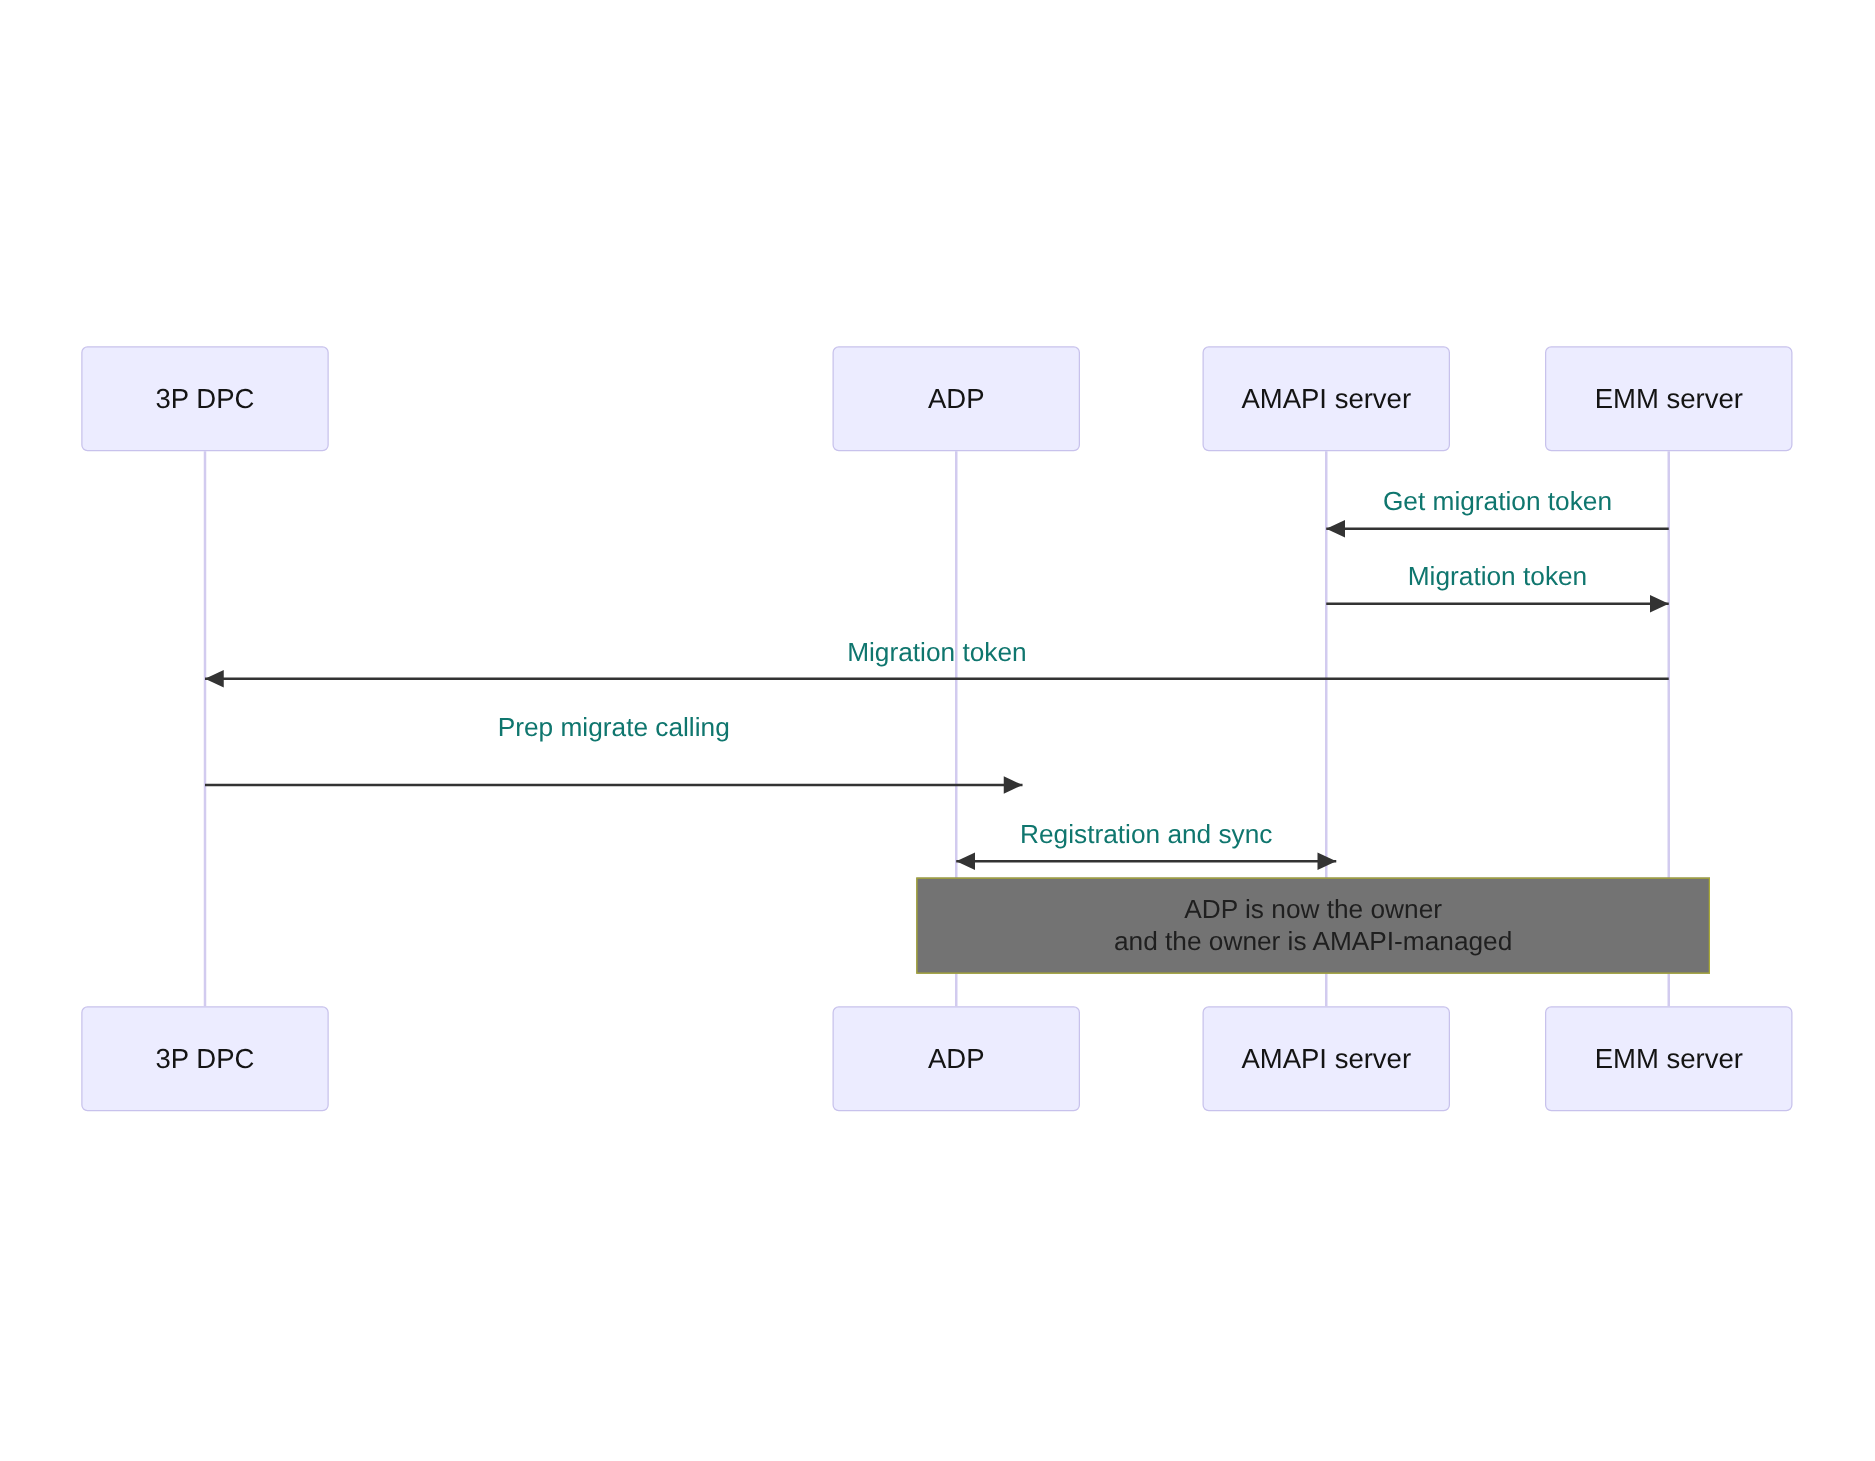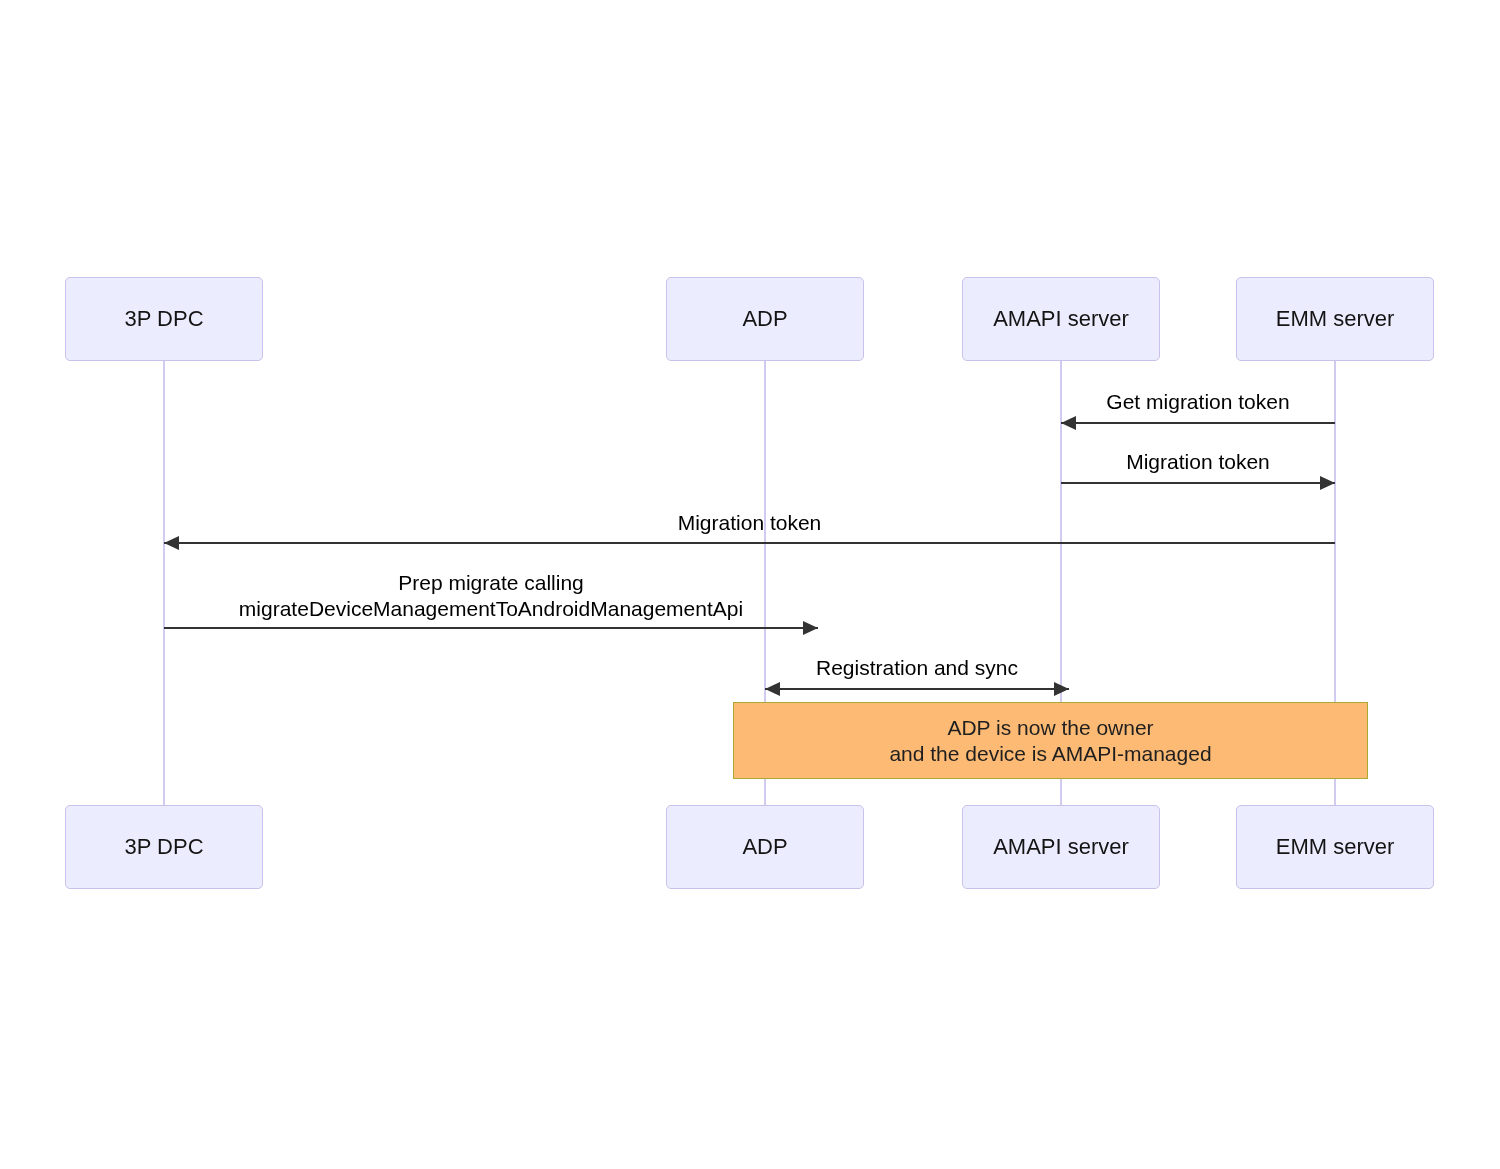--- a/index.html
+++ b/index.html
@@ -32,21 +32,21 @@
     background: #D2CBEF;
   }
   .msg { position: absolute; }
   .msg .label {
     position: absolute;
     left: 0; right: 0;
     text-align: center;
     white-space: nowrap;
     font-size: 21px;
     line-height: 26px;
-    color: #000000;
+    color: #0f766e;
   }
   .msg .line {
     position: absolute;
     left: 0; right: 0;
     height: 2px;
     background: #333333;
   }
   .ah {
     position: absolute;
     width: 0; height: 0;
@@ -54,21 +54,21 @@
     border-bottom: 7px solid transparent;
   }
   .ah-left  { left: 0;  border-right: 15px solid #333333; }
   .ah-right { right: 0; border-left: 15px solid #333333; }
   .note {
     position: absolute;
     left: 733px;
     top: 702px;
     width: 635px;
     height: 77px;
-    background: #fdba74;
+    background: #737373;
     border: 1px solid #AAAA33;
     box-sizing: border-box;
     display: flex;
     flex-direction: column;
     align-items: center;
     justify-content: center;
     font-size: 21px;
     line-height: 26px;
     color: #1f1f1f;
     text-align: center;
@@ -110,35 +110,34 @@
   </div>
 
   <div class="msg" style="left:164px; top:510px; width:1171px; height:48px">
     <div class="label">Migration token</div>
     <div class="line" style="top:32px"></div>
     <span class="ah ah-left" style="top:26px"></span>
   </div>
 
   <div class="msg" style="left:164px; top:570px; width:654px; height:72px">
     <div class="label" style="top:0">Prep migrate calling</div>
-    <div class="label" style="top:26px">migrateDeviceManagementToAndroidManagementApi</div>
     <div class="line" style="top:57px"></div>
     <span class="ah ah-right" style="top:51px"></span>
   </div>
 
   <div class="msg" style="left:765px; top:655px; width:304px; height:48px">
     <div class="label">Registration and sync</div>
     <div class="line" style="top:33px"></div>
     <span class="ah ah-left" style="top:27px"></span>
     <span class="ah ah-right" style="top:27px"></span>
   </div>
 
   <div class="note">
     <div>ADP is now the owner</div>
-    <div>and the device is AMAPI-managed</div>
+    <div>and the owner is AMAPI-managed</div>
   </div>
 
   <div class="actor" style="left:65px;   top:805px; width:198px">
       <span>3P DPC</span>
     </div>
   <div class="actor" style="left:666px;  top:805px; width:198px">
       <span>ADP</span>
     </div>
   <div class="actor" style="left:962px;  top:805px; width:198px">
       <span>AMAPI server</span>

